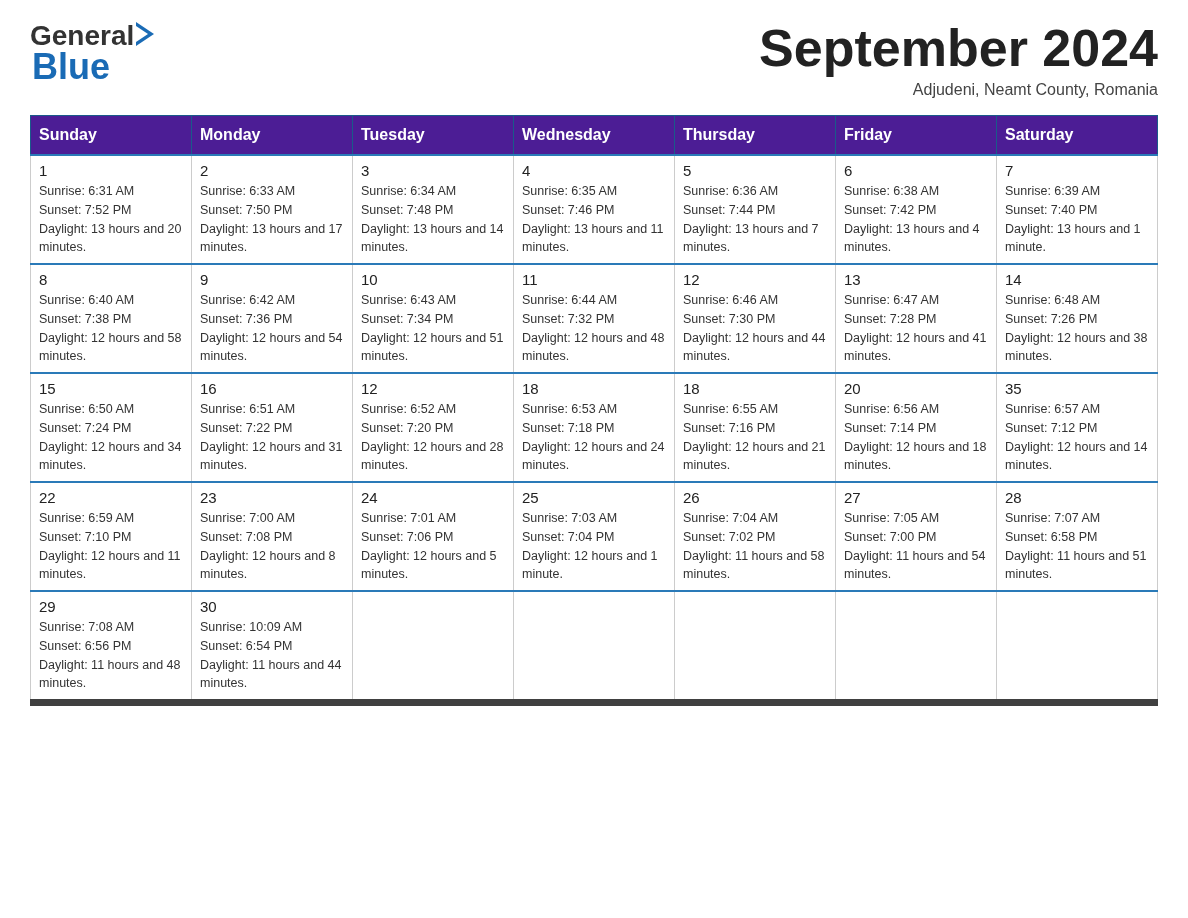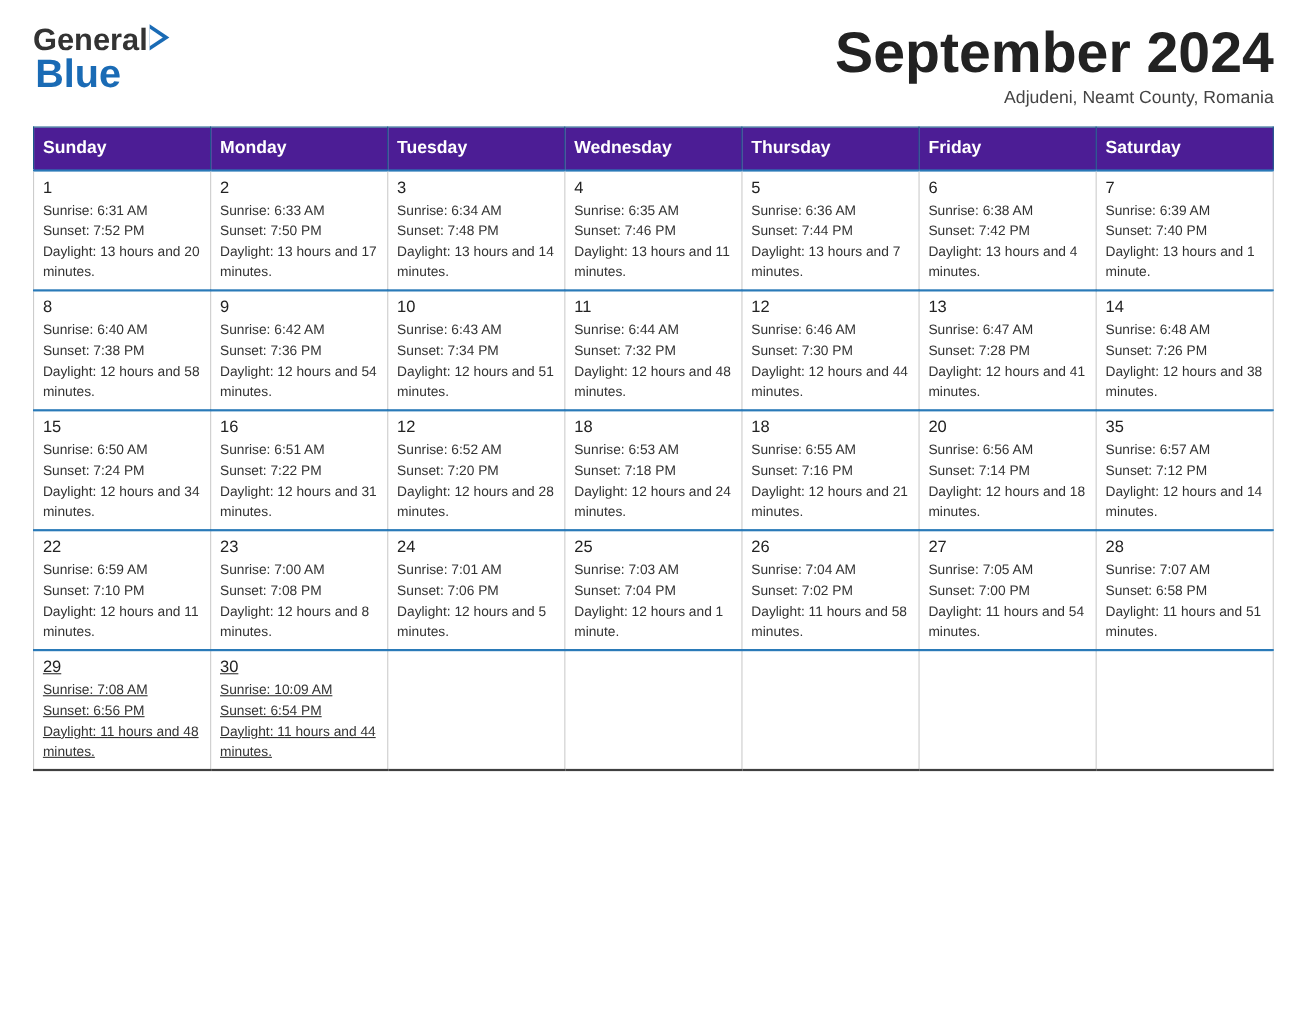--- a/index.html
+++ b/index.html
@@ -48,22 +48,21 @@
     .calendar-table td {
       vertical-align: top;
       padding: 6px 8px;
       border: 1px solid #ccc;
       width: 14.28%;
       font-size: 13px;
       color: #333;
       min-height: 100px;
     }
     .calendar-table tr:last-child td {
-      border-bottom: 2px solid #404040;
-      text-decoration: underline;
+      border-bottom: 7px solid #404040;
     }
     .calendar-table tbody tr:first-child td {
       border-top: 2px solid #2a7ab8;
     }
     .calendar-table tbody tr {
       border-top: 2px solid #2a7ab8;
     }
     .day-number {
       font-size: 15px;
       font-weight: normal;

